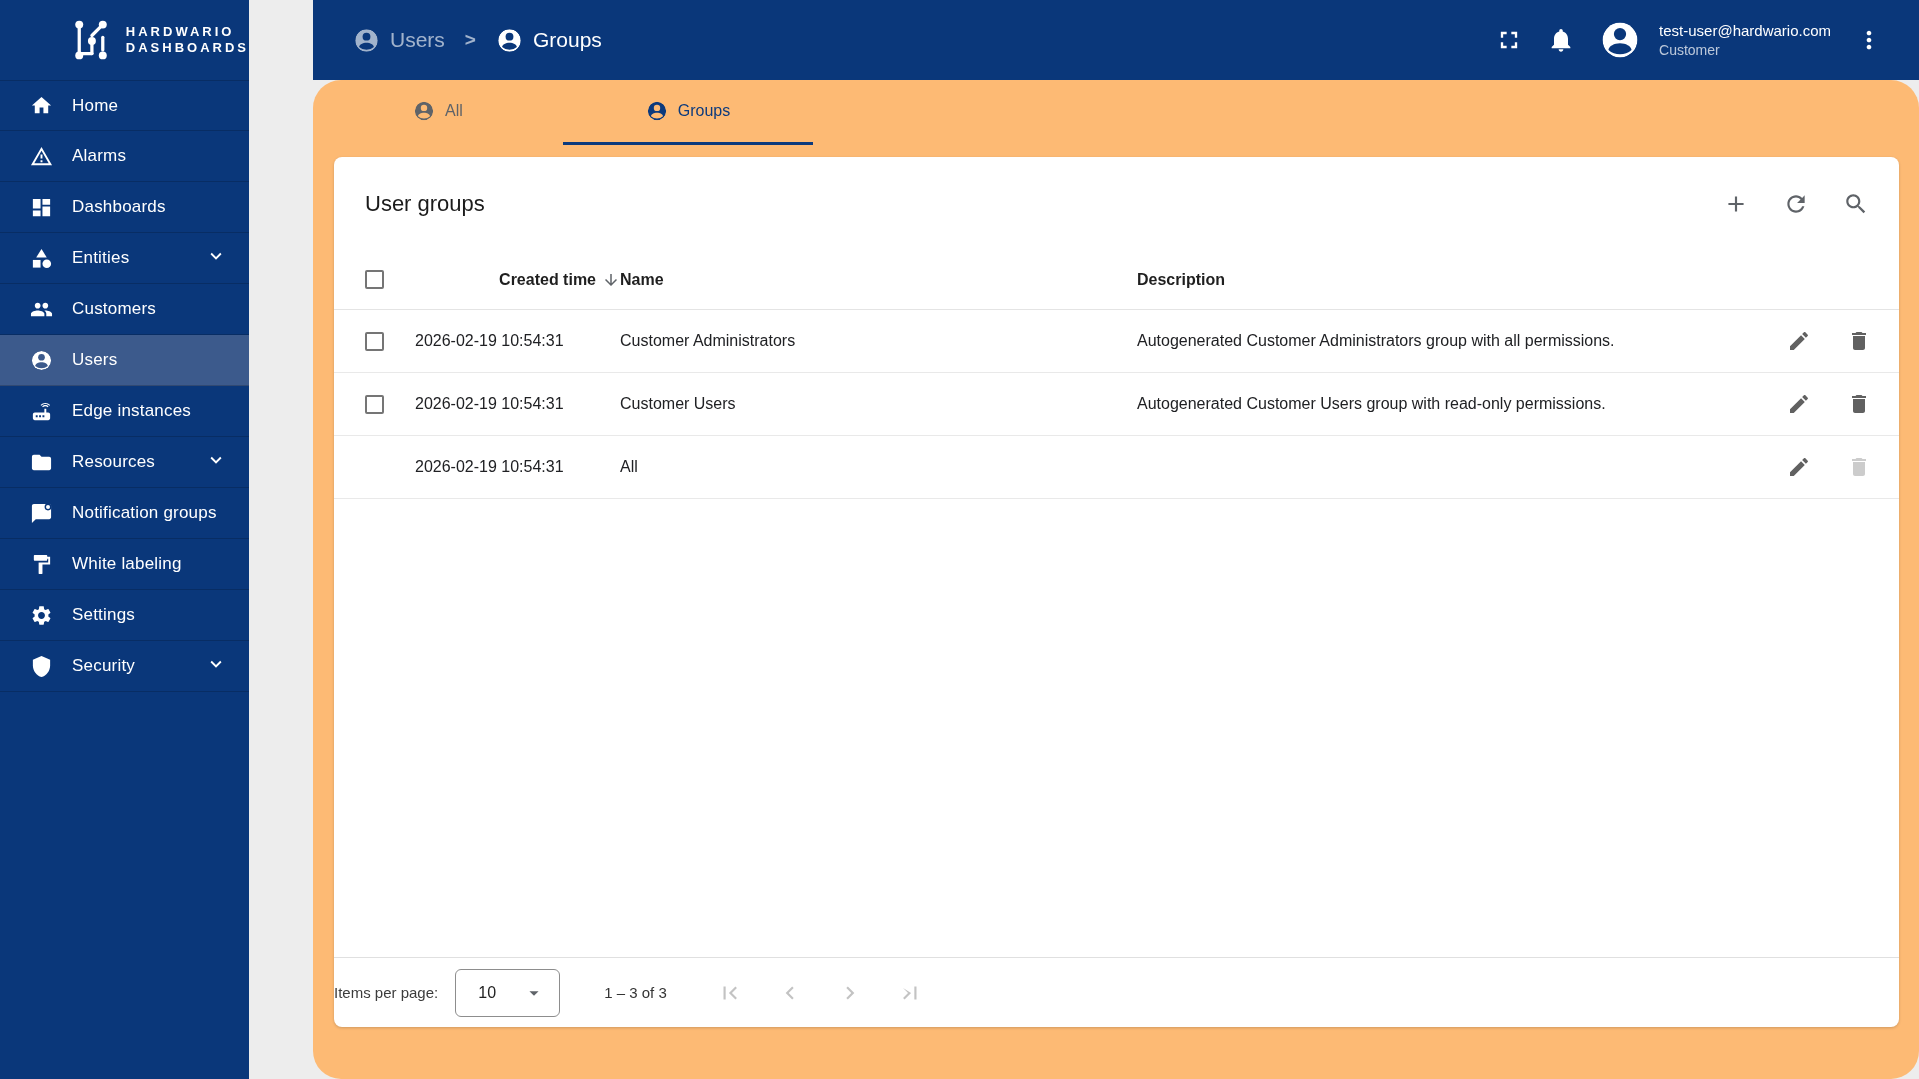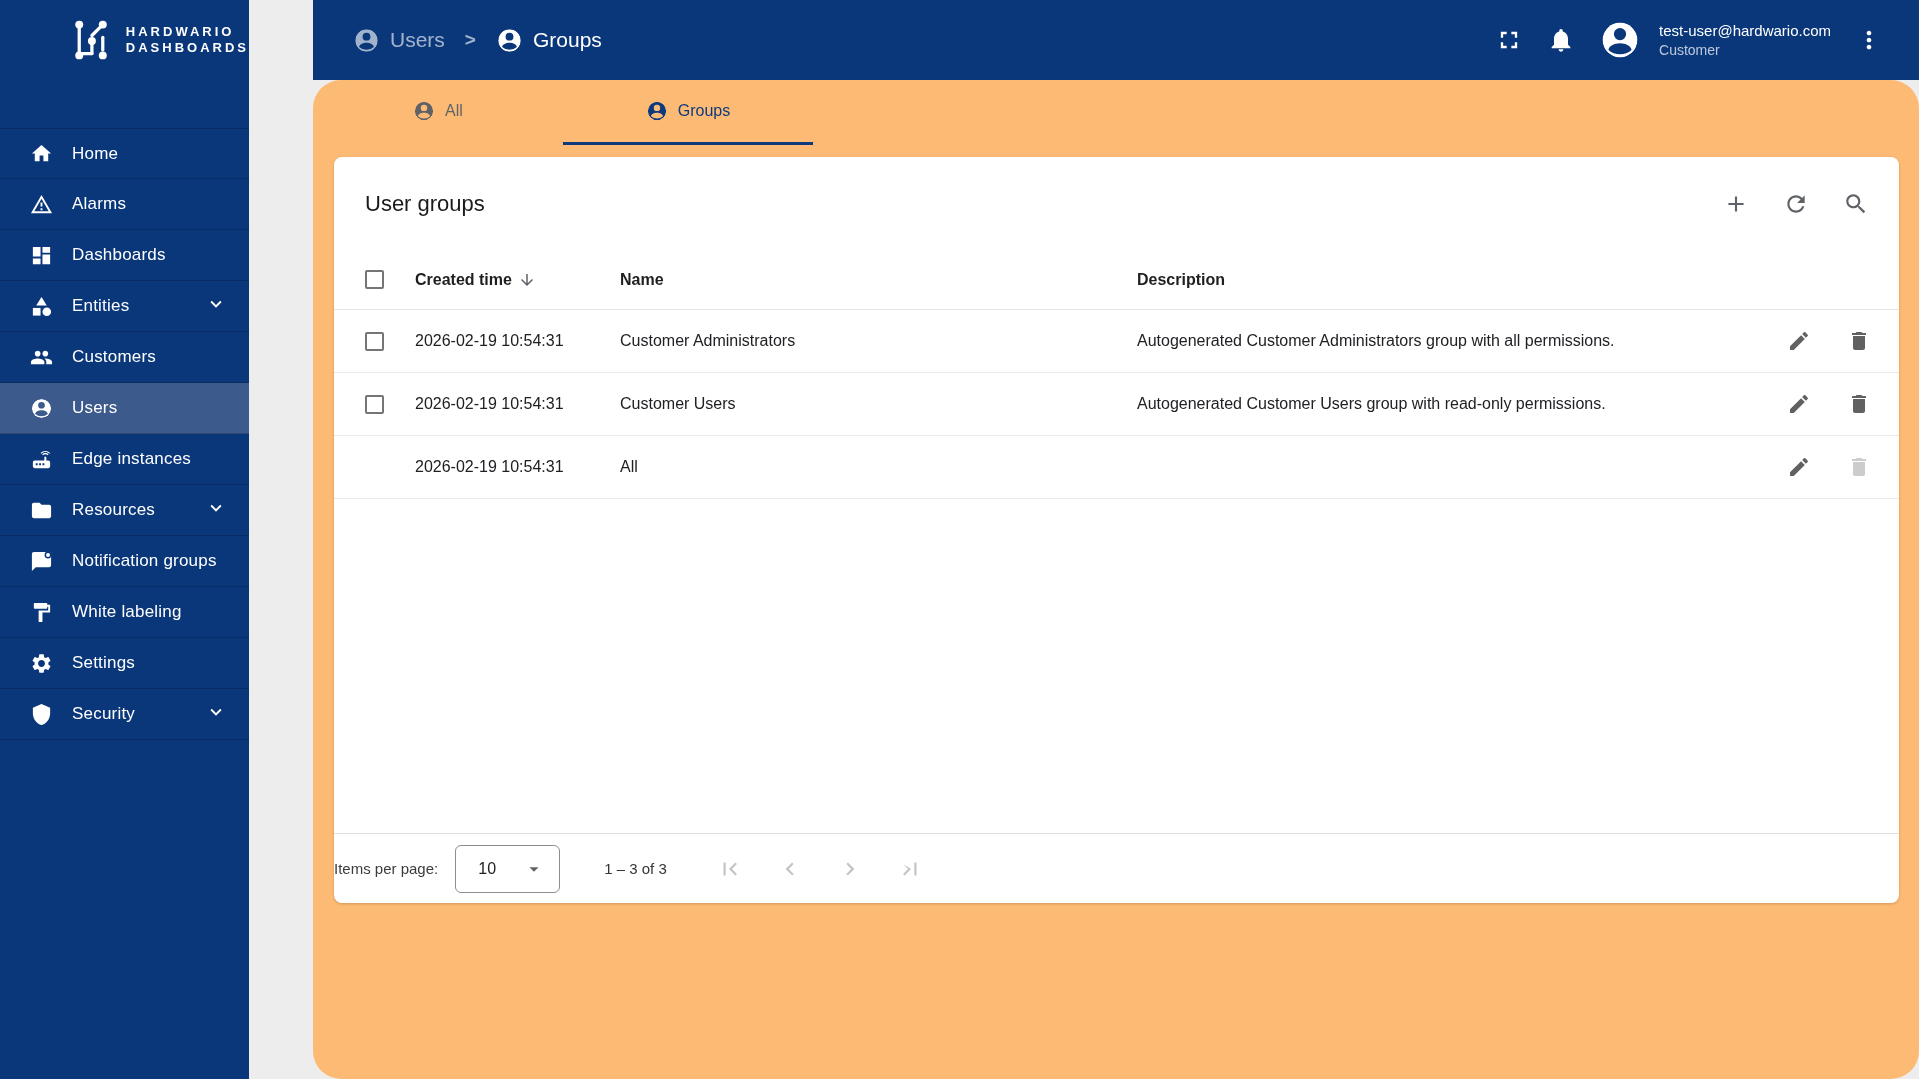--- a/index.html
+++ b/index.html
@@ -7,21 +7,21 @@
   body { font-family:"Liberation Sans", sans-serif; background:#ededed; position:relative; }
 
   
   .sidebar { position:absolute; left:0; top:0; bottom:0; width:249px; background:#0a377a; z-index:5; }
   .logo { height:80px; display:flex; align-items:center; padding-left:72px; gap:14px; }
   .logo svg { width:44px; height:50px; }
   .logo-text { color:#fff; font-size:13px; font-weight:bold; letter-spacing:3px; line-height:16px; }
   .nav { display:flex; flex-direction:column; }
   .nav-item { height:51px; display:flex; align-items:center; padding-left:30px; padding-right:22px;
               gap:19px; color:#fff; cursor:pointer; border-bottom:1px solid rgba(0,0,0,0.18); }
-  .nav-item:first-child { border-top:1px solid rgba(0,0,0,0.18);margin-top:48px; }
+  .nav-item:first-child { border-top:1px solid rgba(0,0,0,0.18); }
   .nav-item.active { background:#3c5a8c; }
   .nav-ic { width:23px; height:23px; flex:0 0 23px; display:flex; }
   .nav-ic svg { width:23px; height:23px; fill:#fff; }
   .nav-label { font-size:17px; font-weight:500; flex:1; letter-spacing:.2px; }
   .nav-chevron svg { width:22px; height:22px; fill:#fff; }
 
   
   .topbar { position:absolute; left:313px; right:0; top:0; height:80px; background:#0a377a;
             display:flex; align-items:center; }
   .breadcrumb { display:flex; align-items:center; gap:12px; padding-left:40px; flex:1; }
@@ -44,32 +44,32 @@
   
   .main { position:absolute; left:313px; top:80px; right:0; bottom:0; background:#fdba74;border-radius:28px; }
   .tabbar { height:65px; display:flex; }
   .tab { width:250px; display:flex; align-items:center; justify-content:center; gap:10px;
          font-size:16px; font-weight:500; cursor:pointer; border-bottom:3px solid transparent; }
   .tab .pc-ic { width:22px; height:22px; }
   .tab.inactive { color:#5f6368; }
   .tab.active { color:#0c3a7d; border-bottom-color:#0c3a7d; }
 
   
-  .card { margin:12px 21px 0 21px; width:1565px; height:746px; background:#fff; border-radius:8px;
+  .card { margin:12px 21px 0 21px; width:1565px; height:870px; background:#fff; border-radius:8px;
           box-shadow:0 1px 3px rgba(0,0,0,0.18); display:flex; flex-direction:column; overflow:hidden; }
   .card-head { height:93px; display:flex; align-items:center; padding:0 30px 0 31px; }
   .card-title { font-size:22px; color:#1b1b1b; flex:1; }
   .card-tools { display:flex; align-items:center; gap:34px; }
   .tool-btn { width:26px; height:26px; cursor:pointer; display:flex; }
   .tool-btn svg { width:26px; height:26px; fill:#5f6368; }
 
   .tgrid { display:grid; grid-template-columns:50px 205px 517px 1fr 150px; align-items:center;
            padding-left:31px; padding-right:28px; }
   .thead { height:60px; border-bottom:1px solid #e4e4e4; font-weight:bold; font-size:16px; color:#1f1f1f; }
-  .th-sort { display:flex; align-items:center; gap:6px; cursor:pointer; }
+  .th-sort { display:flex; align-items:center; gap:6px; cursor:pointer;justify-content:flex-end; }
   .th-sort svg { width:18px; height:18px; fill:#5f6368; }
   .trow { height:63px; border-bottom:1px solid #e9e9e9; font-size:16px; color:#202124; }
   .checkbox { width:19px; height:19px; border:2px solid #757575; border-radius:2px; cursor:pointer; }
   .cell-actions { display:flex; justify-content:flex-end; gap:36px; }
   .row-btn { width:24px; height:24px; cursor:pointer; display:flex; }
   .row-btn svg { width:24px; height:24px; fill:#616161; }
   .row-btn.disabled svg { fill:#cccccc; }
   .row-btn.disabled { cursor:default; }
   .tbody-fill { flex:1; }
 

